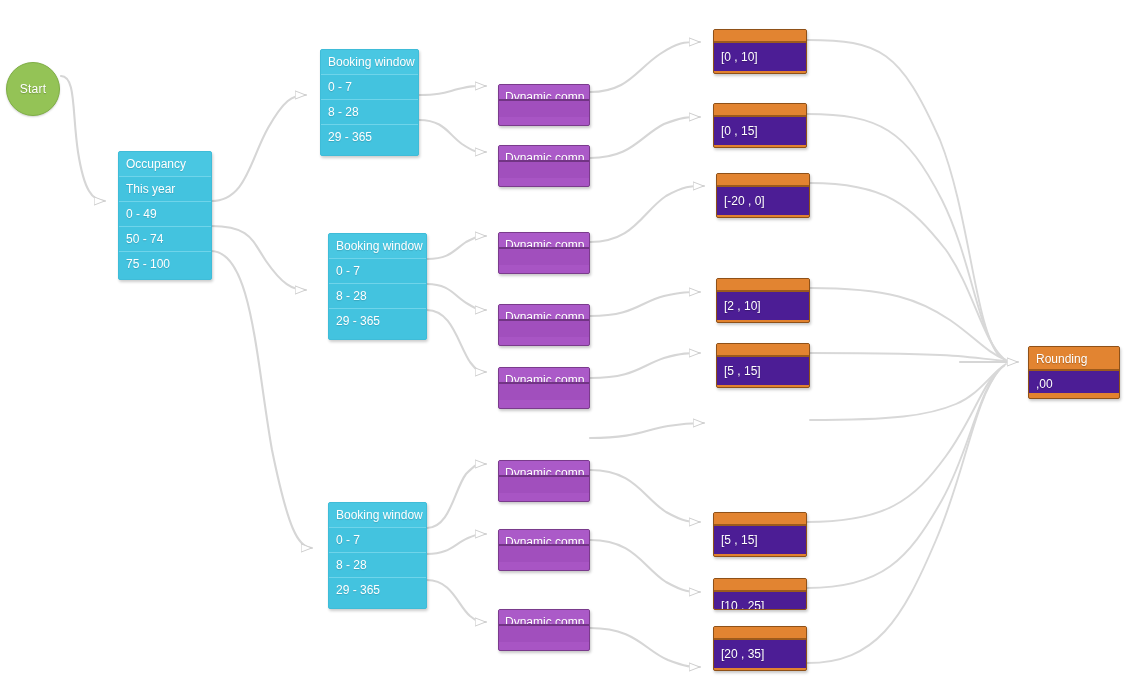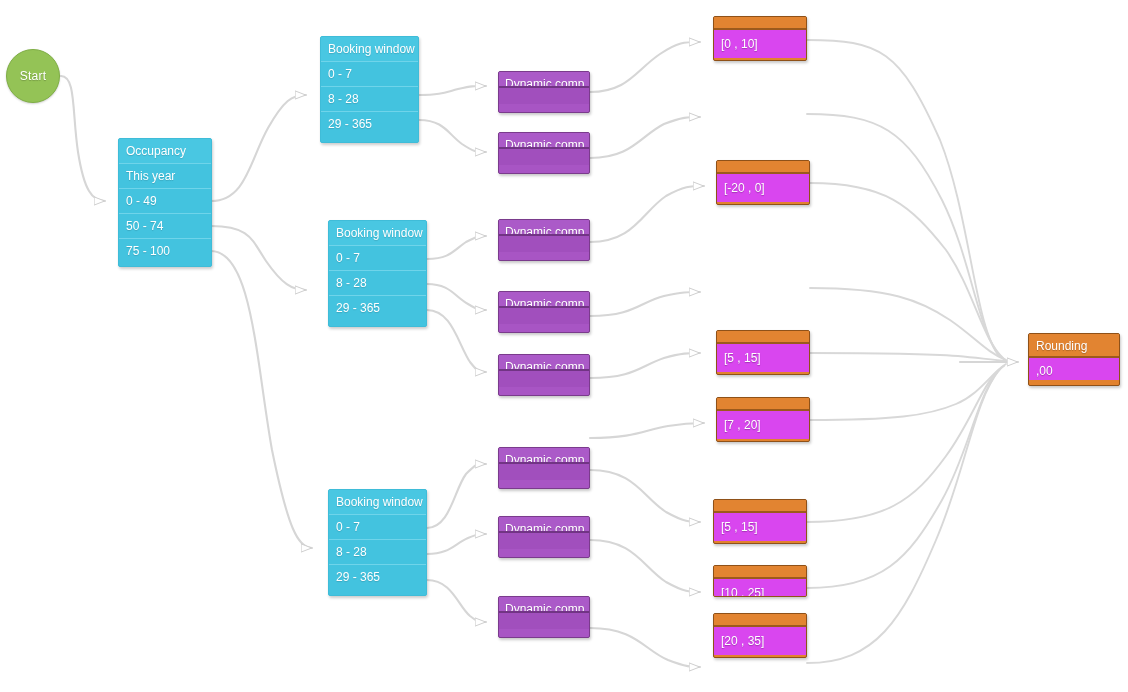--- a/index.html
+++ b/index.html
@@ -23,20 +23,21 @@
     top: 0;
     width: 1128px;
     height: 692px;
     pointer-events: none;
   }
   .node {
     position: absolute;
     box-sizing: border-box;
     border-radius: 2px;
     overflow: hidden;
+    margin-top: 13px;
   }
   
   .start-node {
     border-radius: 50%;
     background: #94c356;
     border: 1px solid #7fae45;
     display: flex;
     align-items: center;
     justify-content: center;
     box-shadow: 0 1px 2px rgba(0,0,0,0.18);
@@ -109,21 +110,21 @@
     text-shadow: 0 1px 1px rgba(0,0,0,0.25);
   }
   .orange .row.hdr {
     height: 13px;
     border-bottom: 2px solid #9c5a1c;
     background: #e28431;
   }
   .orange .row.body {
     height: 28px;
     line-height: 28px;
-    background: #d946ef;
+    background: #4c1d95;
   }
   
   .orange.rounding .row.hdr {
     height: 24px;
     line-height: 24px;
     border-bottom: 2px solid #9c5a1c;
   }
   .orange.rounding .row.body {
     height: 22px;
     line-height: 26px;
@@ -255,31 +256,35 @@
   </div>
   <div class="node purple" style="left:498px; top:596px; width:92px; height:42px;">
     <div class="row hdr">Dynamic comp</div>
     <div class="row body"></div>
   </div>
 
   <div class="node orange" style="left:713px; top:16px; width:94px; height:45px;">
     <div class="row hdr"></div>
     <div class="row body">[0 , 10]</div>
   </div>
+  <div class="node orange" style="left:713px; top:90px; width:94px; height:45px;">
+    <div class="row hdr"></div>
+    <div class="row body">[0 , 15]</div>
+  </div>
   <div class="node orange" style="left:716px; top:160px; width:94px; height:45px;">
     <div class="row hdr"></div>
     <div class="row body">[-20 , 0]</div>
   </div>
+  <div class="node orange" style="left:716px; top:265px; width:94px; height:45px;">
+    <div class="row hdr"></div>
+    <div class="row body">[2 , 10]</div>
+  </div>
   <div class="node orange" style="left:716px; top:330px; width:94px; height:45px;">
     <div class="row hdr"></div>
     <div class="row body">[5 , 15]</div>
-  </div>
-  <div class="node orange" style="left:716px; top:397px; width:94px; height:45px;">
-    <div class="row hdr"></div>
-    <div class="row body">[7 , 20]</div>
   </div>
   <div class="node orange" style="left:713px; top:499px; width:94px; height:45px;">
     <div class="row hdr"></div>
     <div class="row body">[5 , 15]</div>
   </div>
   <div class="node orange" style="left:713px; top:565px; width:94px; height:32px;">
     <div class="row hdr"></div>
     <div class="row body">[10 , 25]</div>
   </div>
   <div class="node orange" style="left:713px; top:613px; width:94px; height:45px;">

